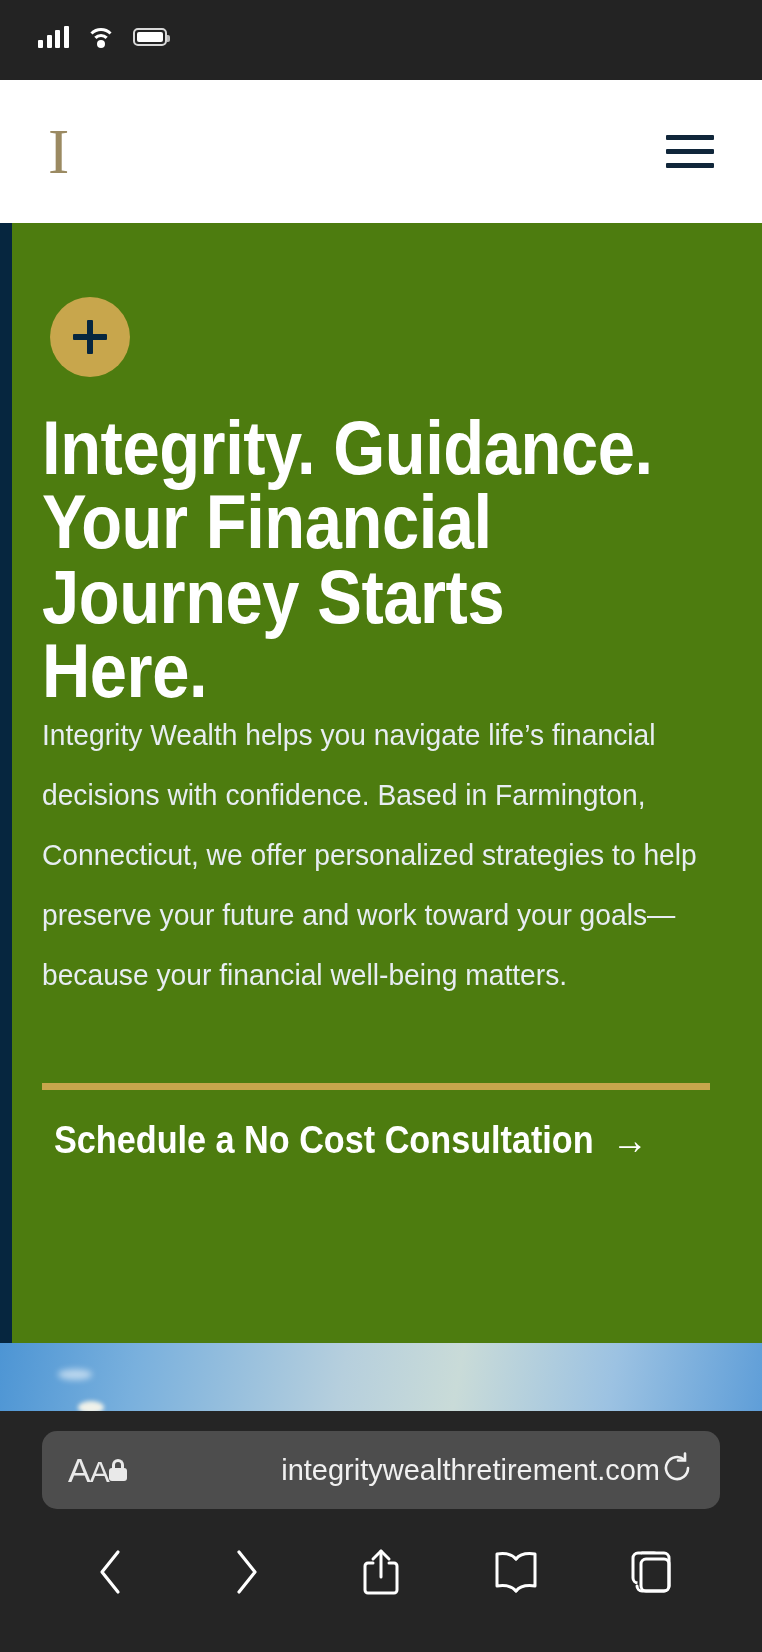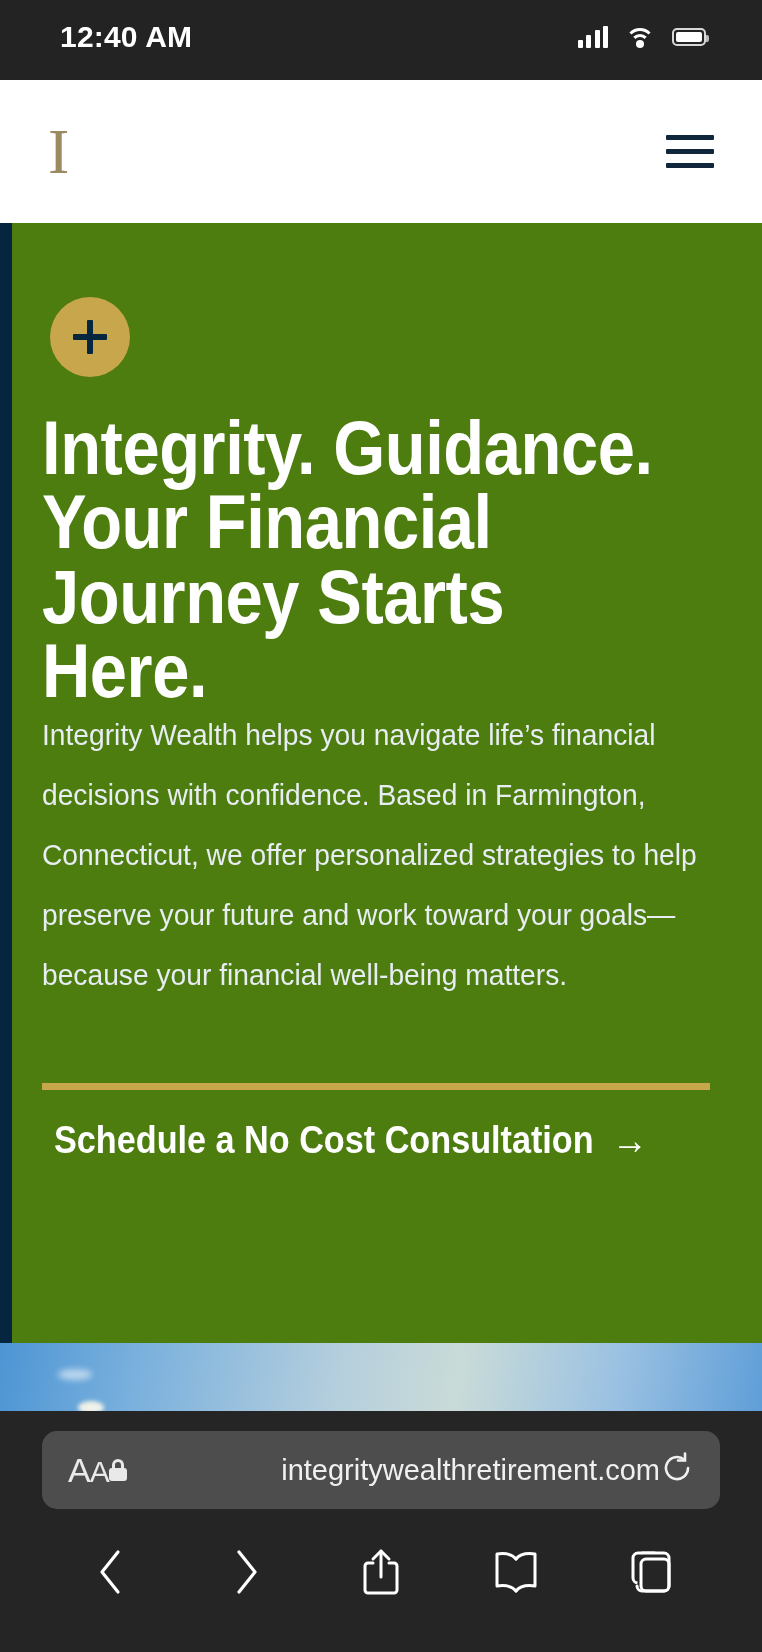--- a/index.html
+++ b/index.html
@@ -100,21 +100,20 @@
     display:flex; align-items:center; justify-content:space-around; padding:0 44px; }
   .tbtn { width:58px; height:58px; display:flex; align-items:center; justify-content:center; }
   .tbtn svg { display:block; }
 </style>
 </head>
 <body>
 
 <div class="phone">
 
   <div class="statusbar">
-    <div class="status-time">12:40 AM</div>
     <div class="status-icons">
       <div class="sig">
           <i></i>
           <i></i>
           <i></i>
           <i></i>
         </div>
       <div class="wifi">
         <span class="w1"></span>
           <span class="w2"></span>

